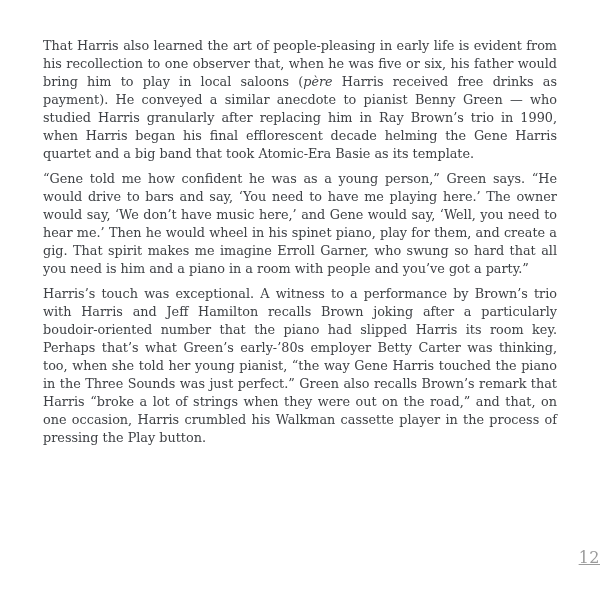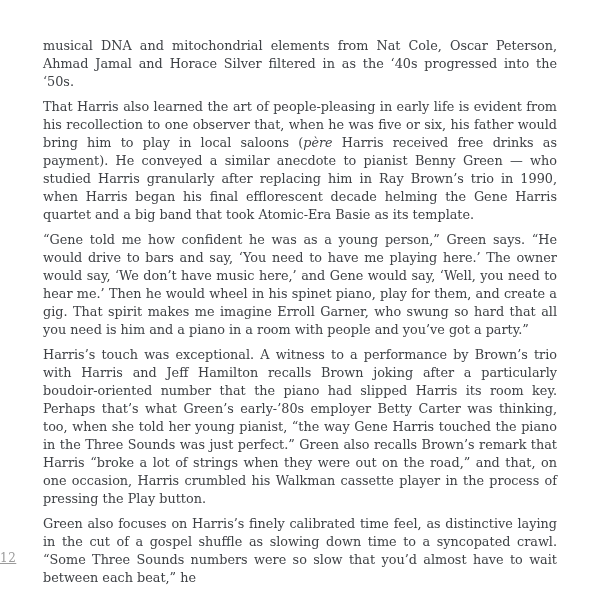--- a/index.html
+++ b/index.html
@@ -29,38 +29,36 @@
     margin: 0 0 7px 0;
     text-align: justify;
   }
   .para em {
   }
   .page-number {
     position: absolute;
     left: 0;
     right: 0;
     top: 550px;
-    text-align: left;
-    font-size: 12px;
+    text-align: right;
+    font-size: 16px;
     line-height: 16px;
     color: #9b9b9b;
     letter-spacing: 0.5px;
     text-decoration: underline;
   }
 </style>
 </head>
 <body>
 
 <div class="page">
 
-  <p class="para">musical DNA and mitochondrial elements from Nat Cole, Oscar Peterson, Ahmad Jamal and Horace Silver filtered in as the ‘40s progressed into the ‘50s.</p>
 
   <p class="para"><span>That Harris also learned the art of people-pleasing in early life is evident from his recollection to one observer that, when he was five or six, his father would bring him to play in local saloons (</span><em>père</em><span> Harris received free drinks as payment). He conveyed a similar anecdote to pianist Benny Green — who studied Harris granularly after replacing him in Ray Brown’s trio in 1990, when Harris began his final efflorescent decade helming the Gene Harris quartet and a big band that took Atomic-Era Basie as its template.</span></p>
 
   <p class="para">“Gene told me how confident he was as a young person,” Green says. “He would drive to bars and say, ‘You need to have me playing here.’ The owner would say, ‘We don’t have music here,’ and Gene would say, ‘Well, you need to hear me.’ Then he would wheel in his spinet piano, play for them, and create a gig. That spirit makes me imagine Erroll Garner, who swung so hard that all you need is him and a piano in a room with people and you’ve got a party.”</p>
 
   <p class="para">Harris’s touch was exceptional. A witness to a performance by Brown’s trio with Harris and Jeff Hamilton recalls Brown joking after a particularly boudoir-oriented number that the piano had slipped Harris its room key. Perhaps that’s what Green’s early-’80s employer Betty Carter was thinking, too, when she told her young pianist, “the way Gene Harris touched the piano in the Three Sounds was just perfect.” Green also recalls Brown’s remark that Harris “broke a lot of strings when they were out on the road,” and that, on one occasion, Harris crumbled his Walkman cassette player in the process of pressing the Play button.</p>
 
-  <p class="para">Green also focuses on Harris’s finely calibrated time feel, as distinctive laying in the cut of a gospel shuffle as slowing down time to a syncopated crawl. “Some Three Sounds numbers were so slow that you’d almost have to wait between each beat,” he</p>
 
   <div class="page-number">12</div>
 
 </div>
 
 </body></html>

